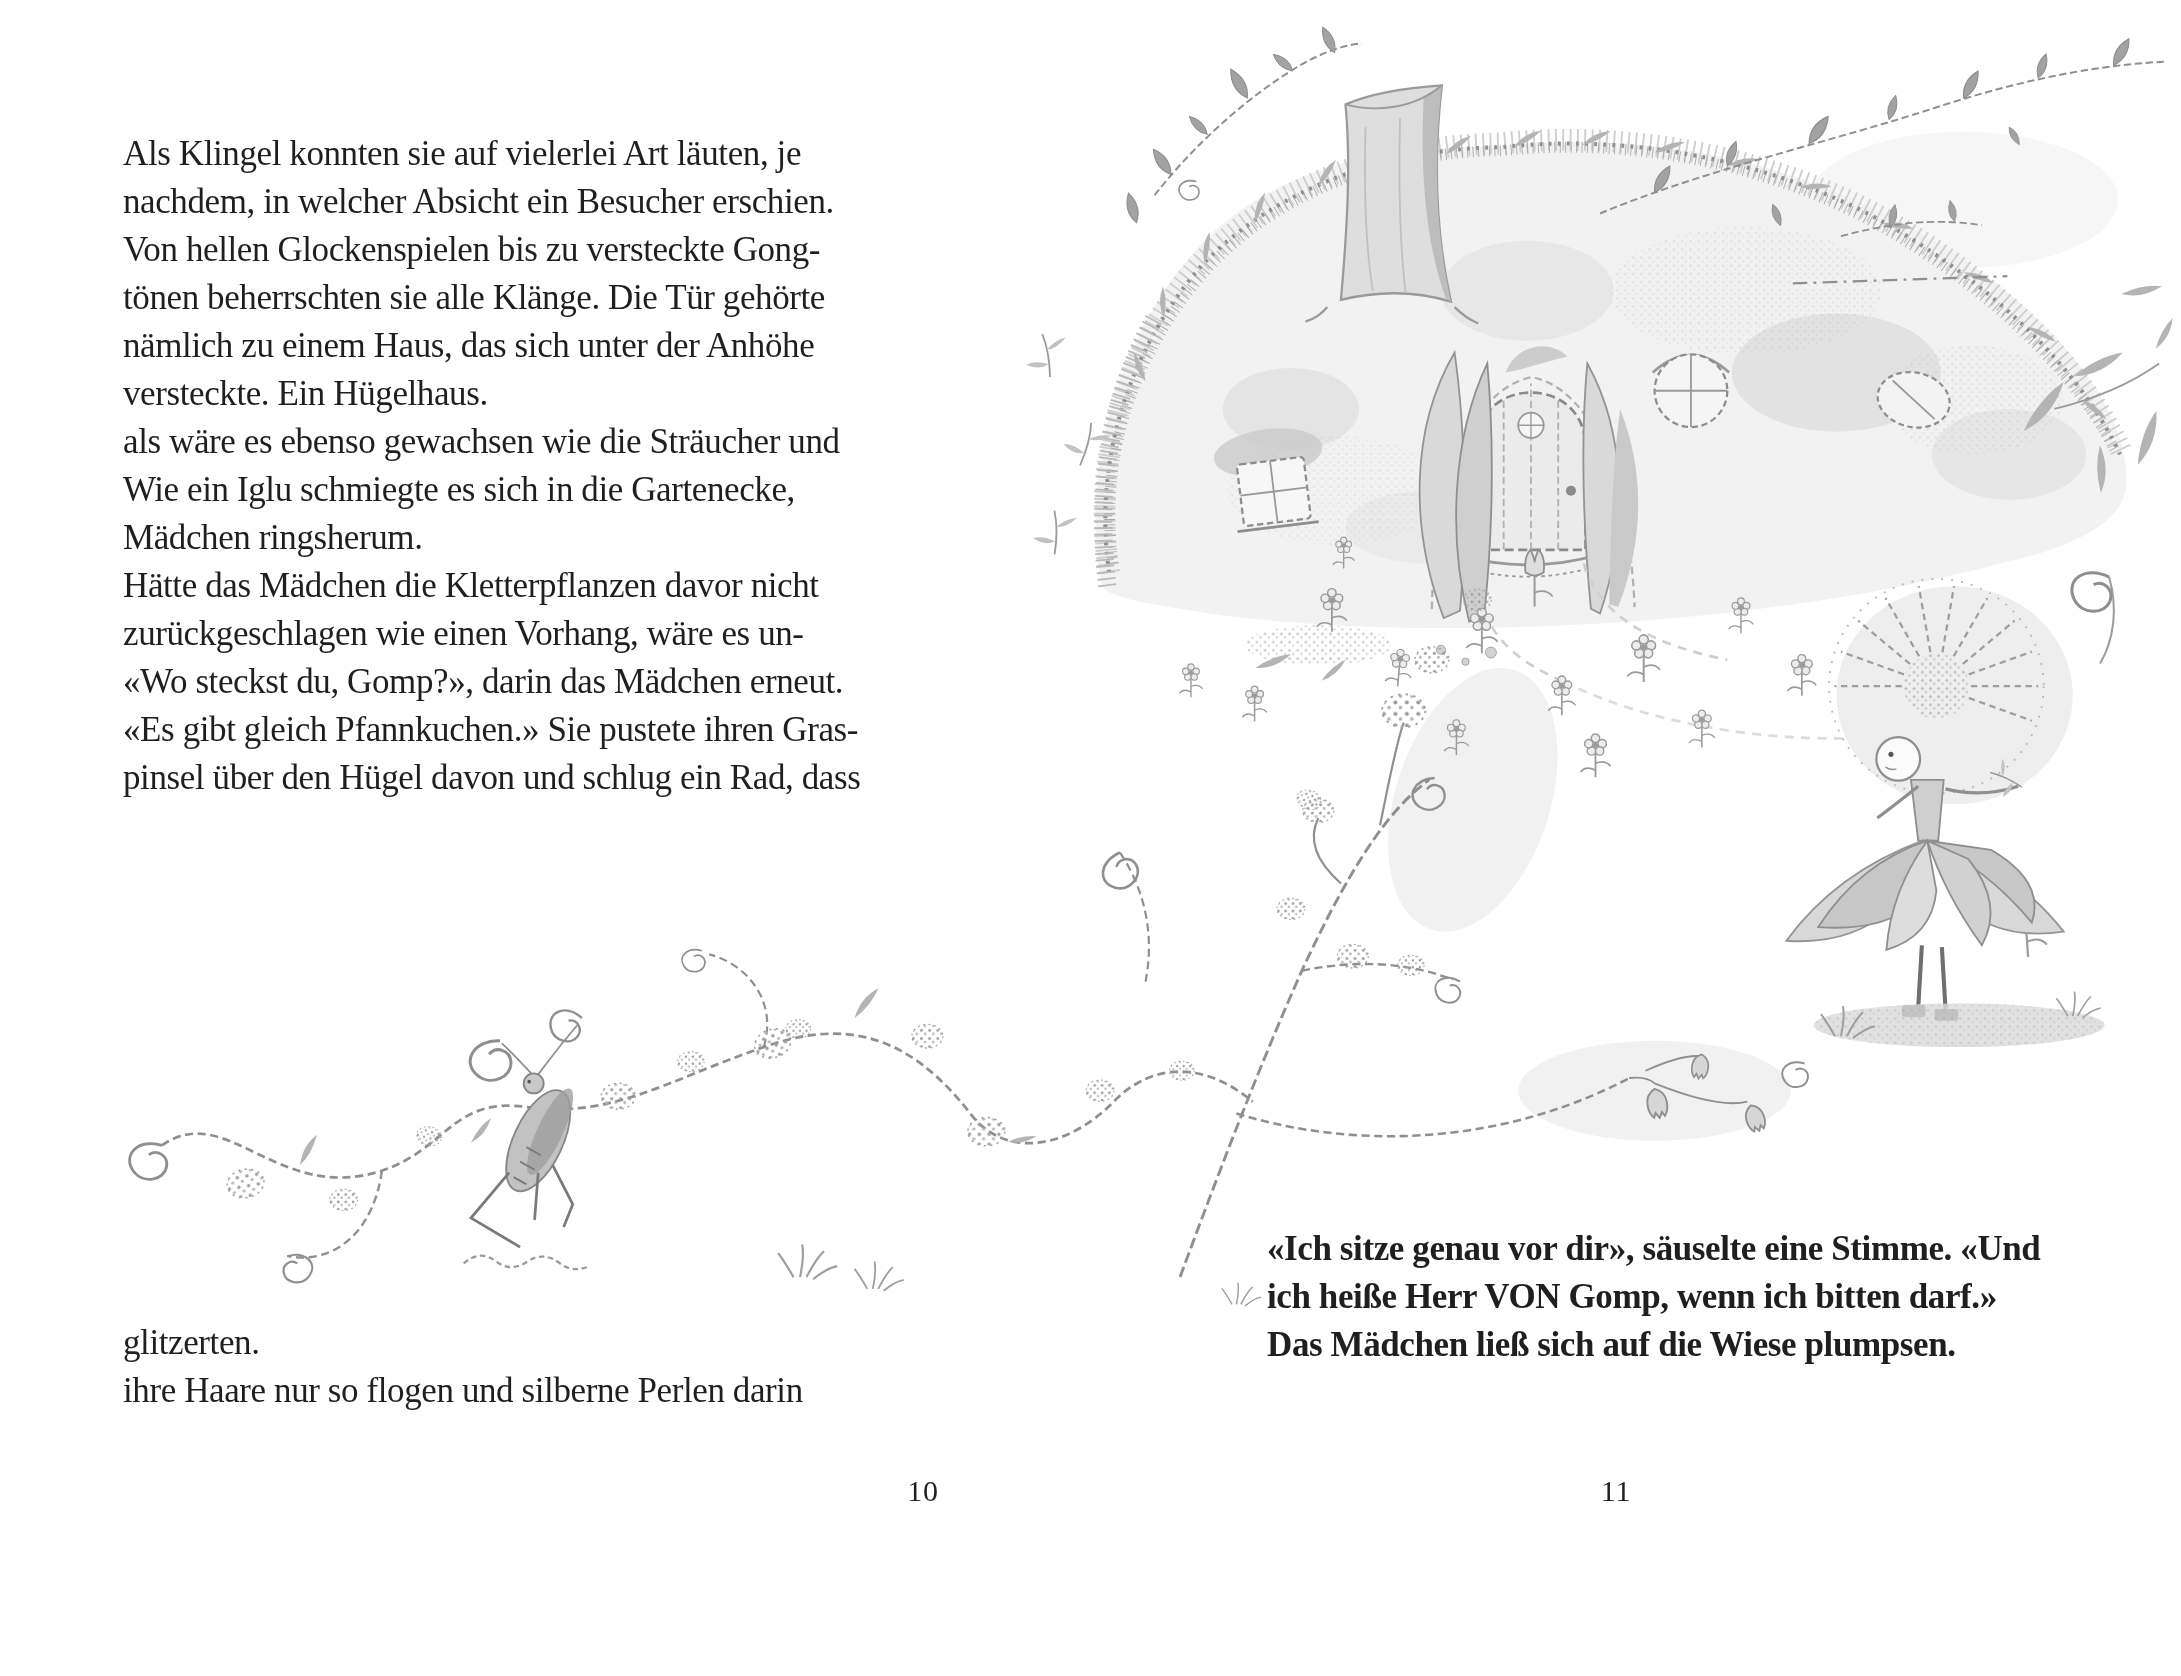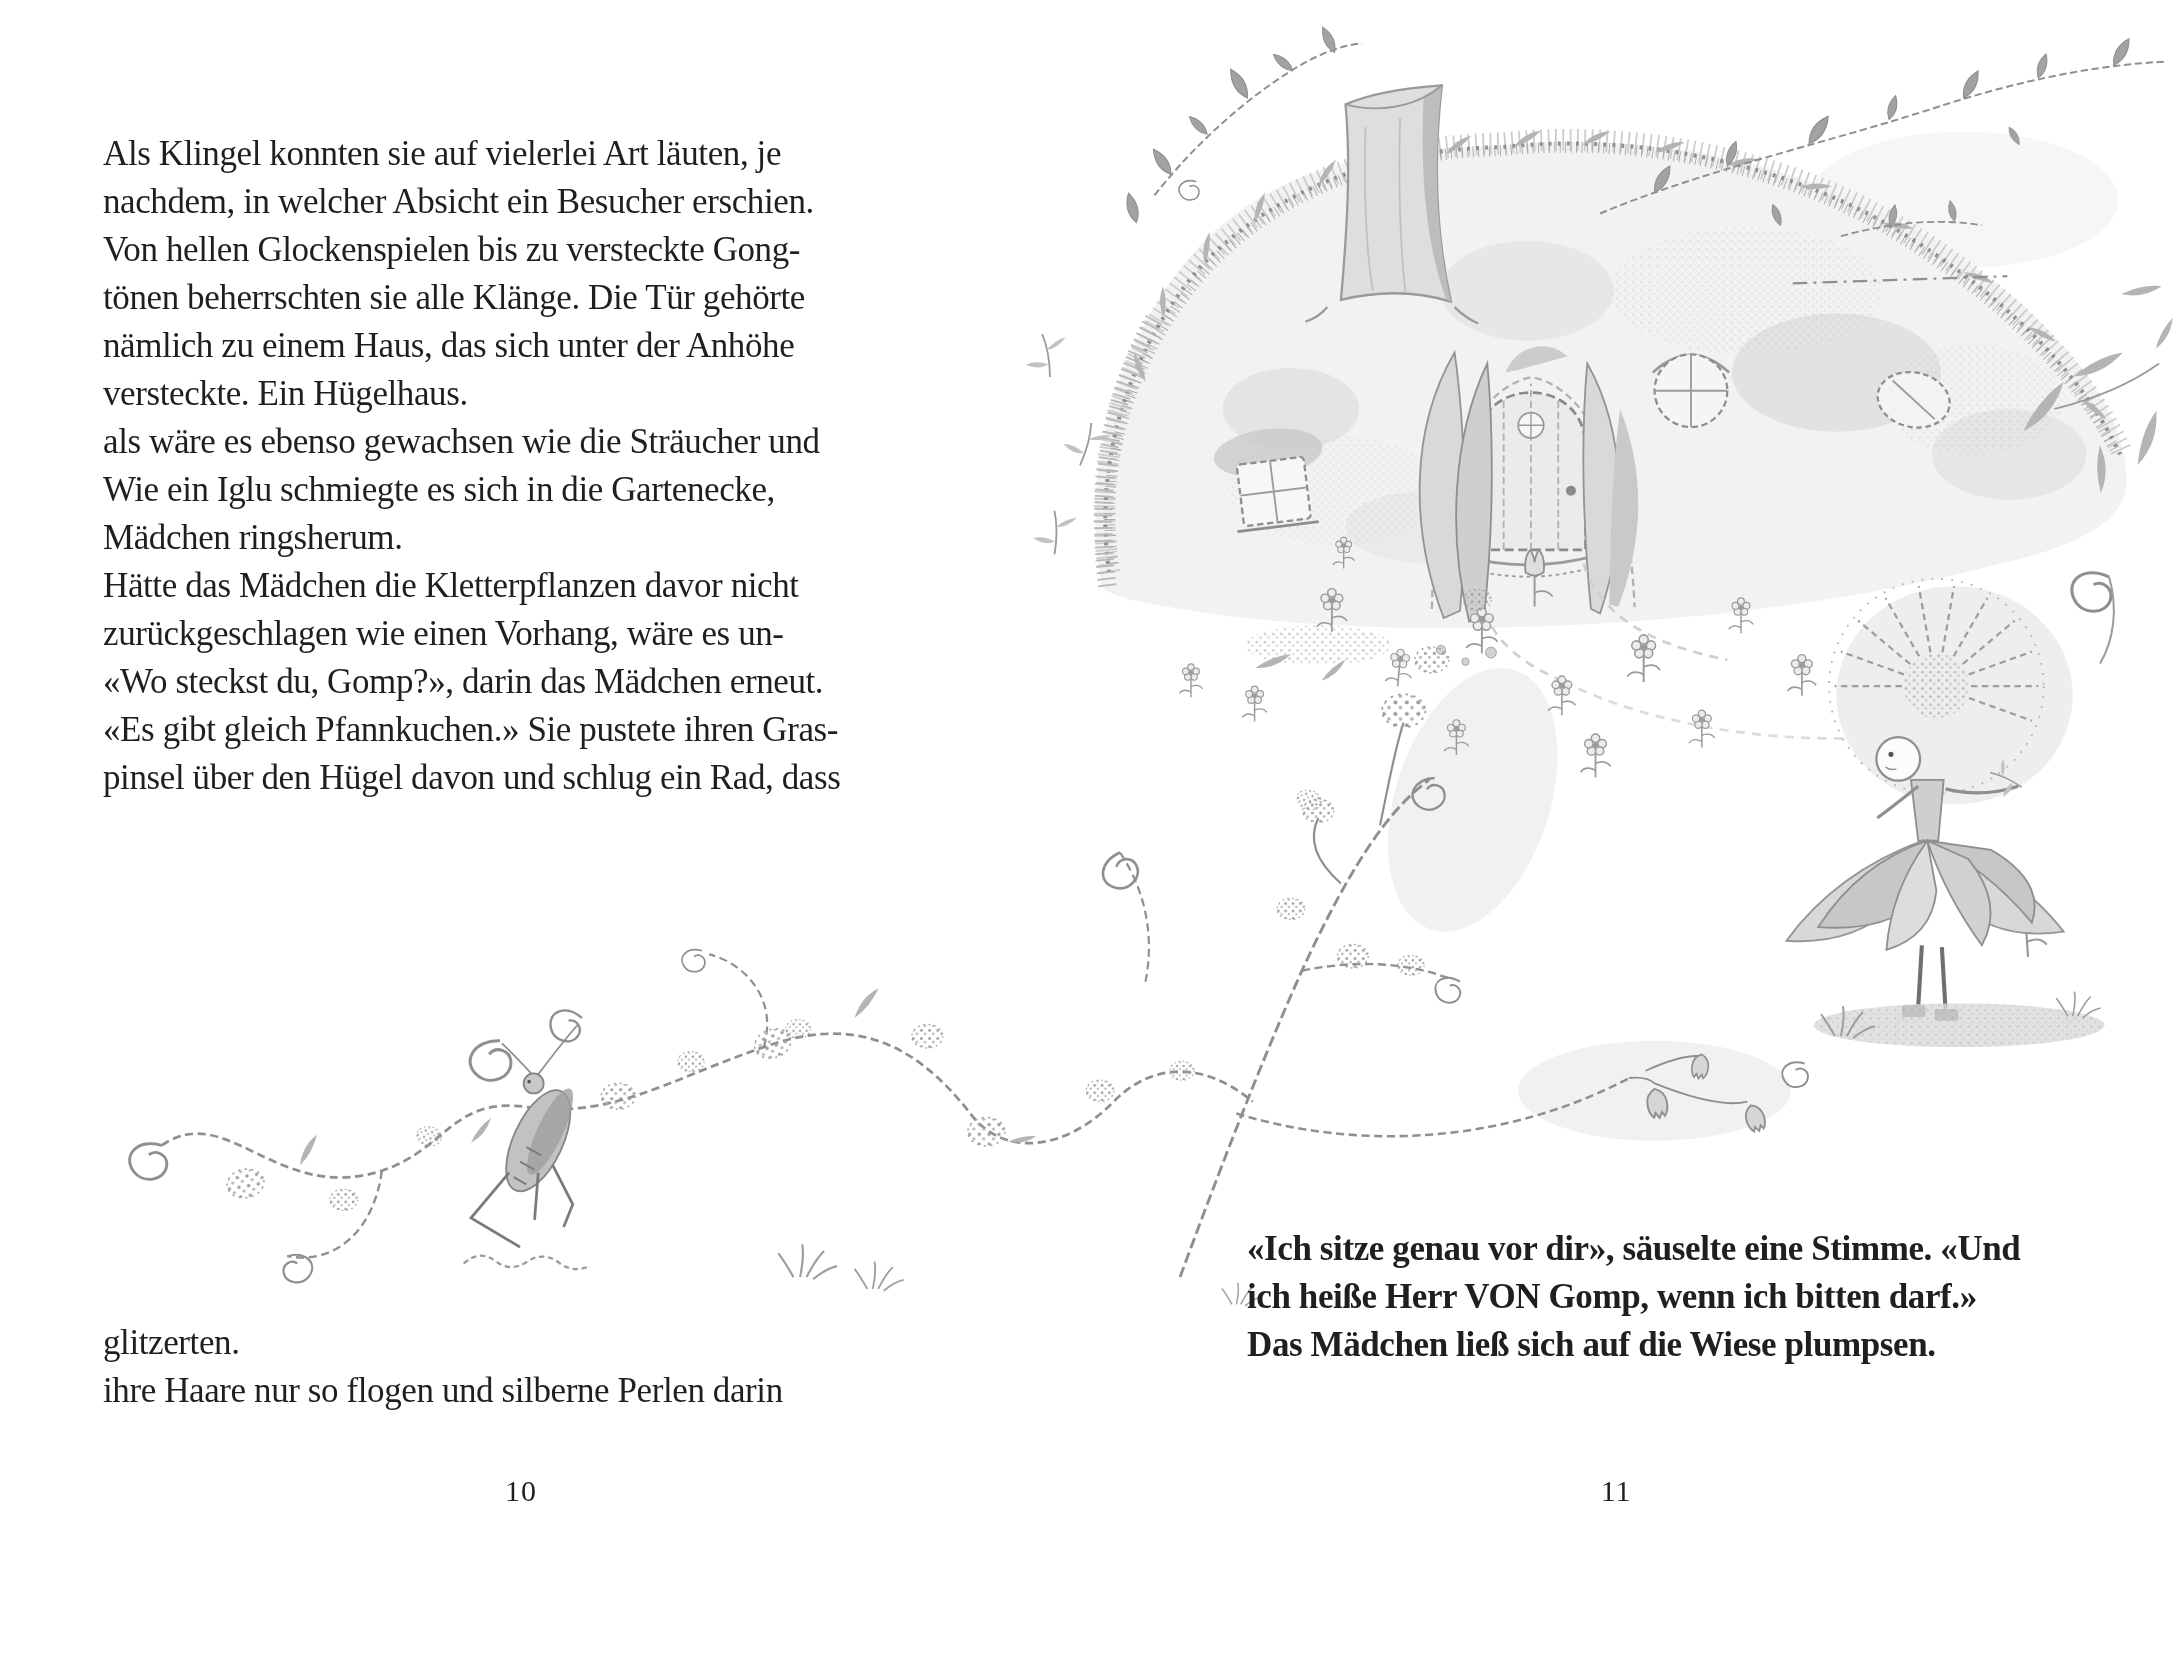--- a/index.html
+++ b/index.html
@@ -1,31 +1,31 @@
 <!DOCTYPE html>
 <html lang="de" style="font-size:14.5px"><head>
 <meta charset="utf-8">
 <style>
   html,body{margin:0;padding:0;background:#ffffff;}
   .spread{
     position:relative;width:2182px;height:1676px;background:#ffffff;
     font-family:"Liberation Serif","DejaVu Serif",serif;color:#1f1f1f;overflow:hidden;
   }
-  .text-block{position:absolute;}
+  .text-block{position:absolute;margin-left:20px;}
   .text-block p{
     margin:0;white-space:nowrap;font-size:35px;line-height:48px;letter-spacing:-0.4px;
   }
   .block-left-main{left:103px;top:130px;}
   .block-left-cont{left:103px;top:1319px;}
   .block-right{left:1247px;top:1225px;font-weight:bold;}
   .page-number{
     position:absolute;top:1473px;font-size:30px;line-height:36px;text-align:center;
     letter-spacing:0.9px;
   }
-  .pn-left{left:103px;width:836px;}
+  .pn-left{left:103px;width:836px;text-align:right;}
   .pn-right{left:1247px;width:738px;}
   .illustration{position:absolute;left:109px;top:18px;width:2073px;height:1300px;}
 </style>
 </head>
 <body>
 
 <div class="spread">
 
   <svg class="illustration" viewBox="0 0 2280 1430" aria-hidden="true">
     <defs>

